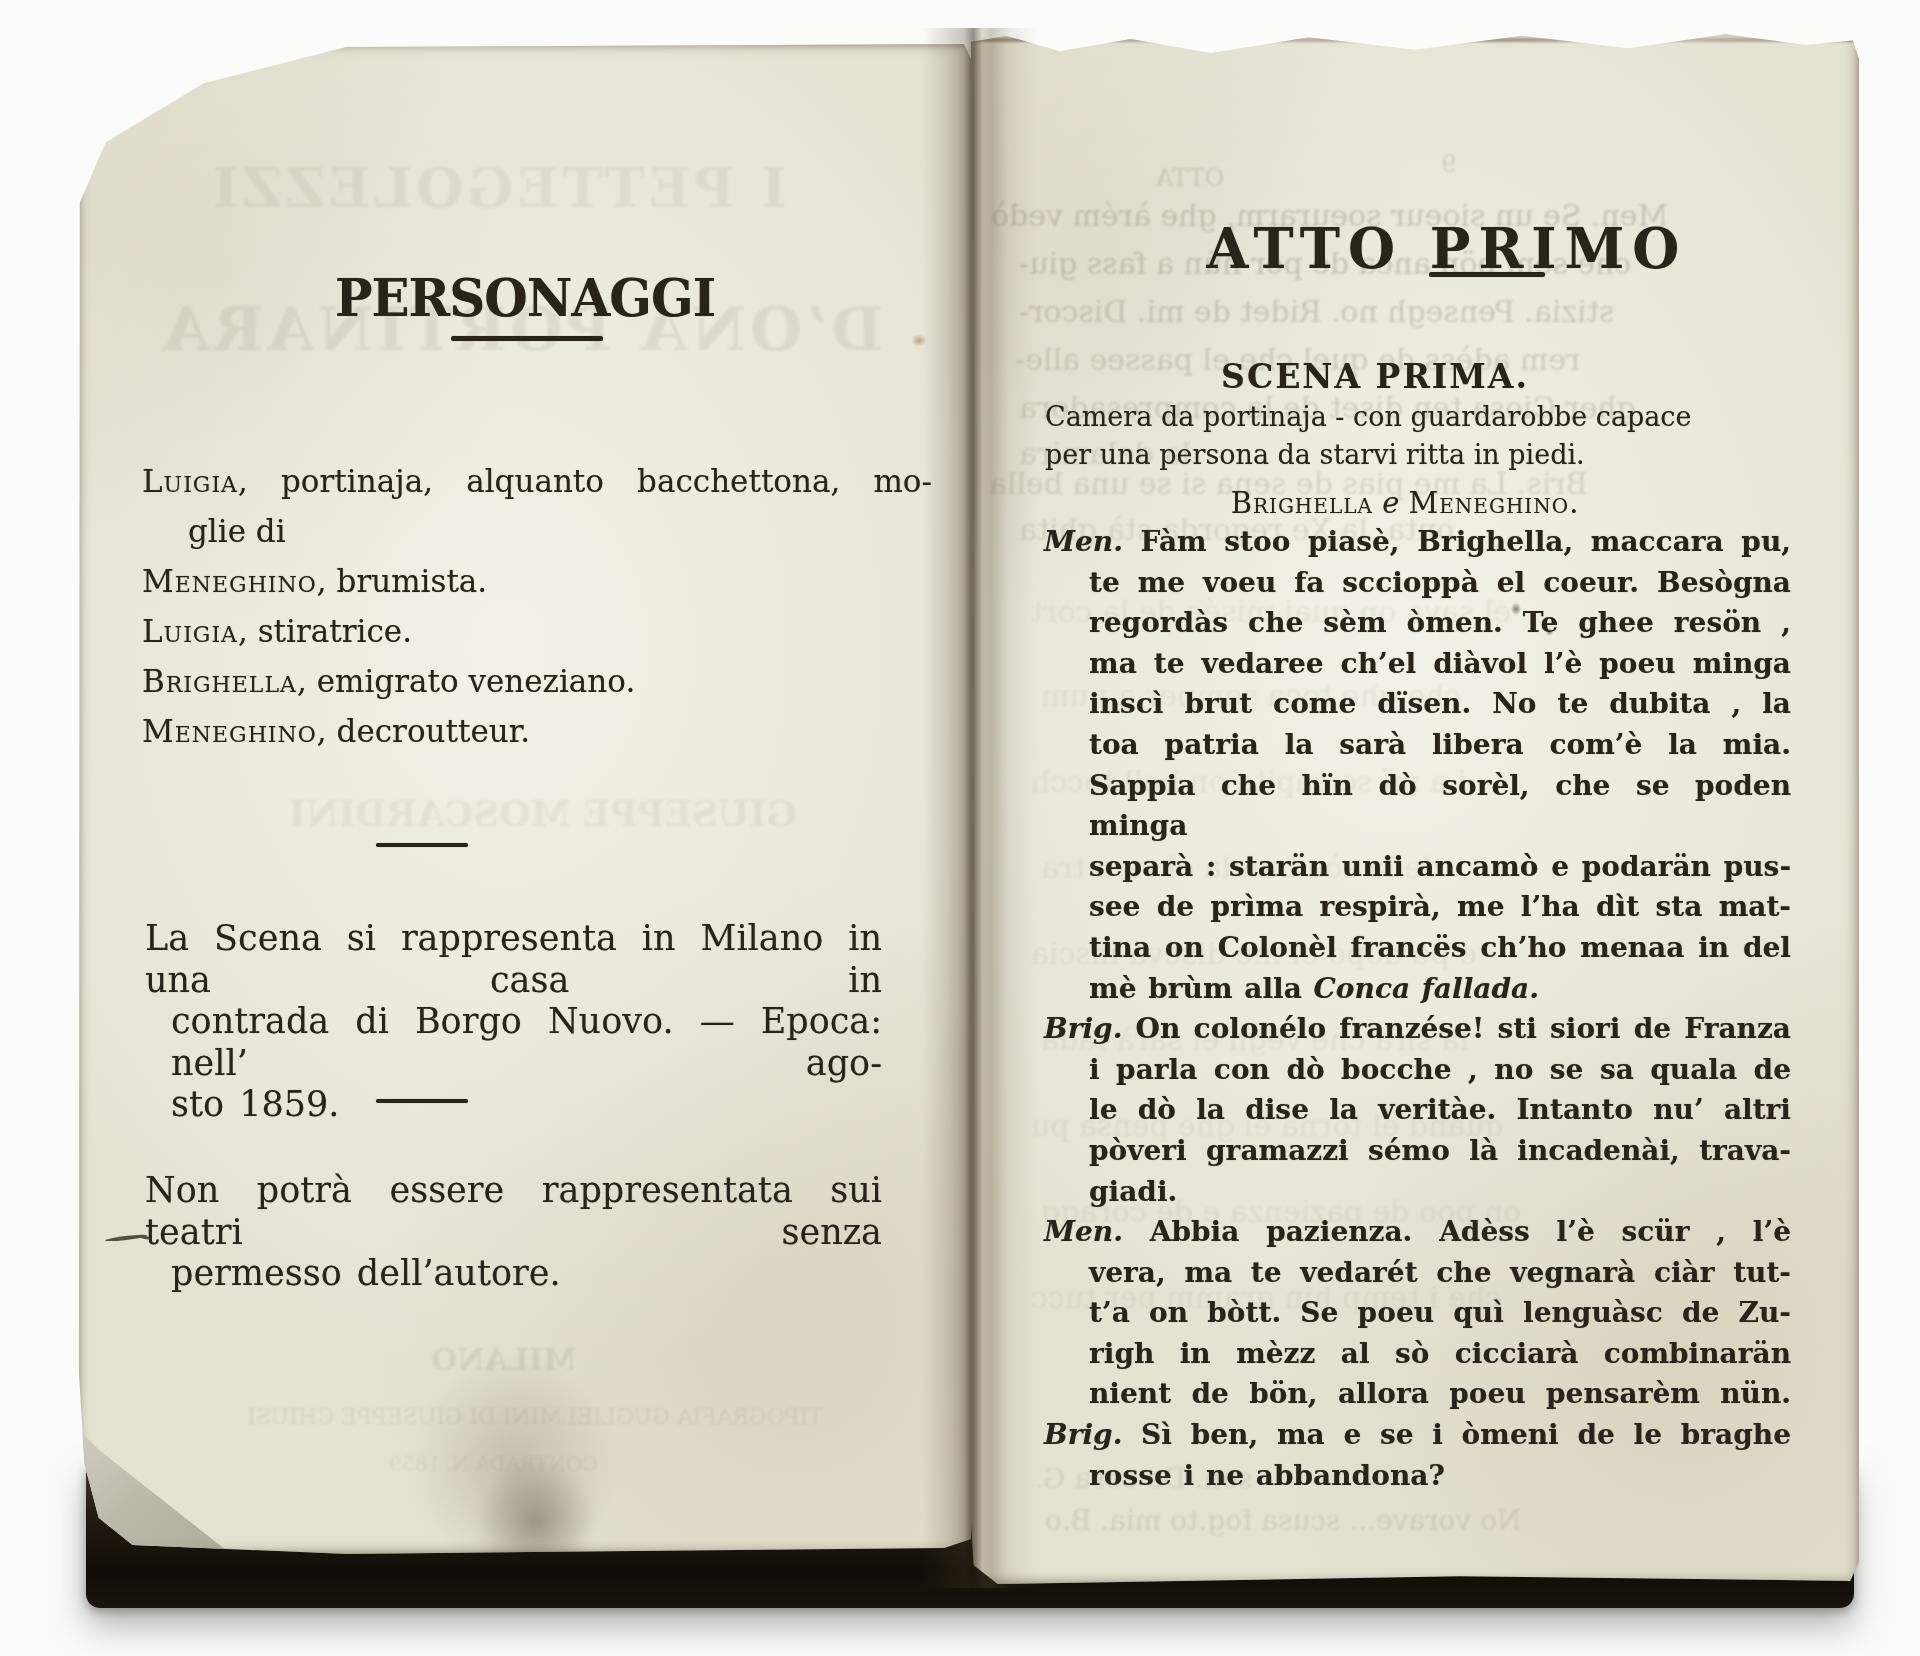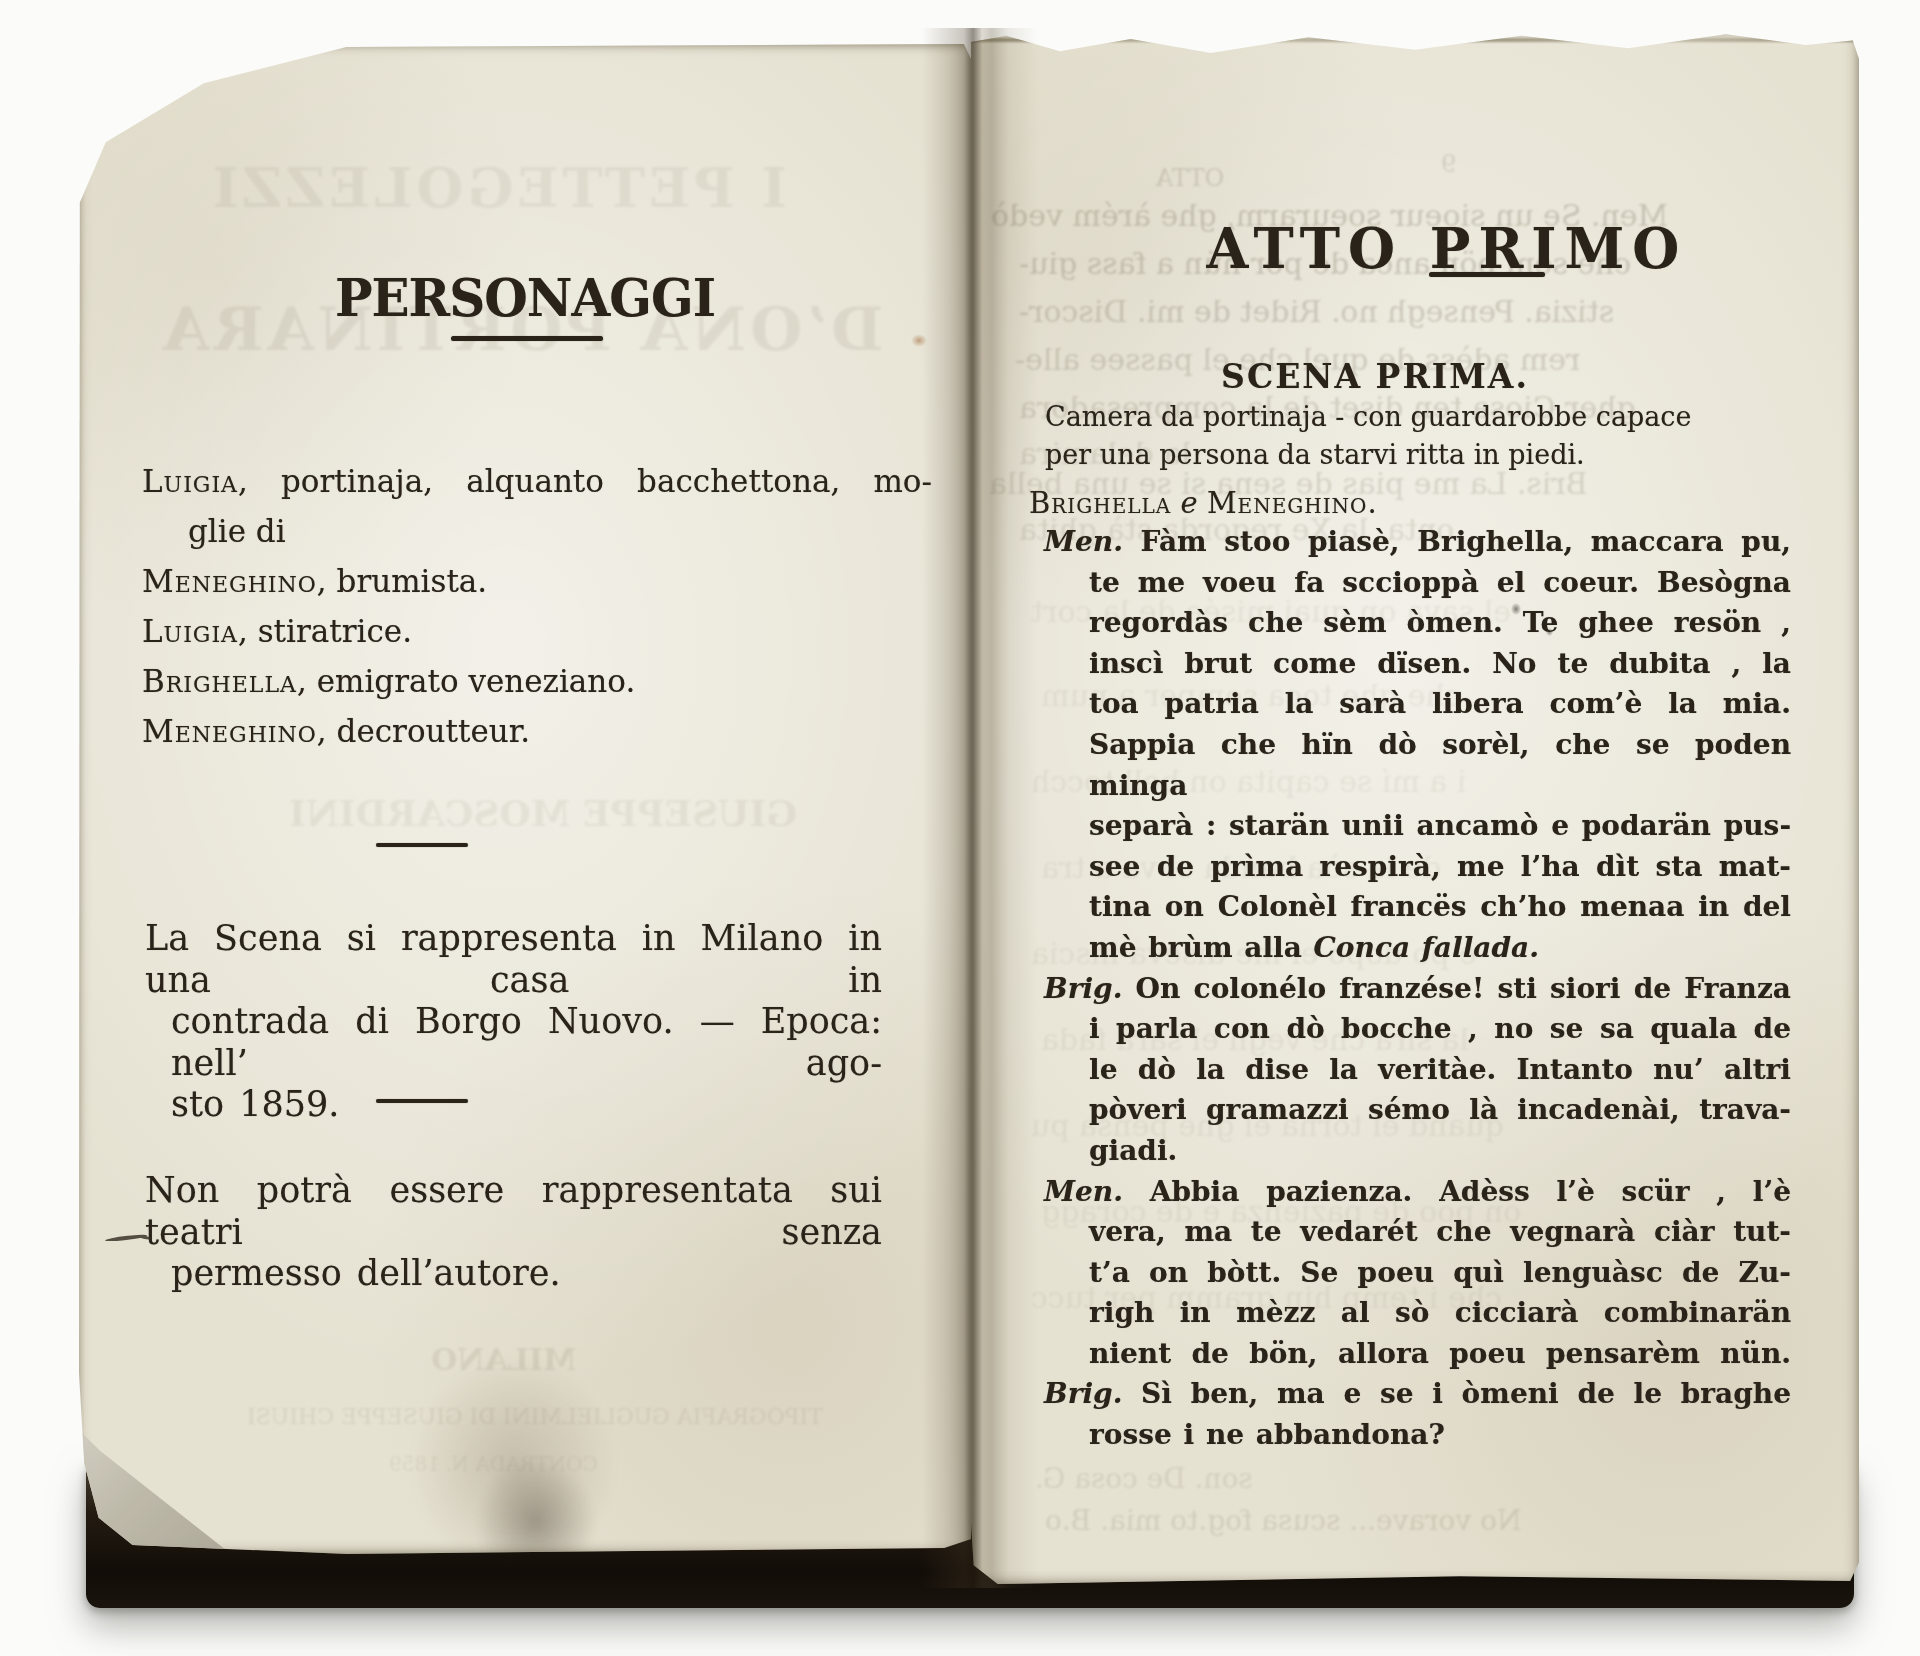--- a/index.html
+++ b/index.html
@@ -95,21 +95,21 @@
 
   
   .rp-head{left:58px;top:0;width:752px;}
   .act-title{position:absolute;left:0;top:152px;width:100%;text-align:center;font-weight:700;
     font-size:54px;letter-spacing:8px;transform:translateX(42px) scaleY(1.05);}
   .rule.r4{left:358px;top:244px;width:116px;transform:translateX(42px);}
   .scene-title{position:absolute;left:0;top:302px;width:100%;text-align:center;font-weight:700;
     font-size:33px;letter-spacing:2px;transform:translateX(-30px);}
   .stage-dir{position:absolute;left:16px;top:370px;width:776px;text-align:left;
     font-size:27px;line-height:38px;}
-  .chars-heading{position:absolute;left:0;top:458px;width:752px;text-align:left;
+  .chars-heading{position:absolute;left:0;top:458px;width:752px;text-align:center;
     font-size:29px;}
   .chars-heading .conj{font-style:italic;font-variant:normal;letter-spacing:0;}
   .dialogue{left:73px;top:494px;width:747px;font-size:28px;line-height:40.6px;word-spacing:2px;font-weight:bold;}
   .dialogue .cont{padding-left:45px;}
   .sp{font-style:italic;}
   .it{font-style:italic;}
   .bline,.dline{white-space:nowrap;}
   .j.bline,.j.dline{white-space:normal;}
 
   .bleed{
@@ -201,20 +201,21 @@
             <div>per una persona da starvi ritta in piedi.</div>
           </div>
         <div class="ink chars-heading">
           <span class="sc">Brighella</span><span class="conj"> e </span><span class="sc">Meneghino.</span>
         </div>
       </div>
       <div class="abs ink dialogue" id="dialogue">
           <div class="dline j"><span class="sp">Men. </span><span>Fàm stoo piasè, Brighella, maccara pu,</span></div>
           <div class="dline cont j"><span>te me voeu fa sccioppà el coeur. Besògna</span></div>
           <div class="dline cont j"><span>regordàs che sèm òmen. Te ghee resön ,</span></div>
+          <div class="dline cont j"><span>ma te vedaree ch’el diàvol l’è poeu minga</span></div>
           <div class="dline cont j"><span>inscì brut come dïsen. No te dubita , la</span></div>
           <div class="dline cont j"><span>toa patria la sarà libera com’è la mia.</span></div>
           <div class="dline cont j"><span>Sappia che hïn dò sorèl, che se poden minga</span></div>
           <div class="dline cont j"><span>separà : starän unii ancamò e podarän pus-</span></div>
           <div class="dline cont j"><span>see de prìma respirà, me l’ha dìt sta mat-</span></div>
           <div class="dline cont j"><span>tina on Colonèl francës ch’ho menaa in del</span></div>
           <div class="dline cont"><span>mè brùm alla </span><span class="it">Conca fallada.</span></div>
           <div class="dline j"><span class="sp">Brig. </span><span>On colonélo franzése! sti siori de Franza</span></div>
           <div class="dline cont j"><span>i parla con dò bocche , no se sa quala de</span></div>
           <div class="dline cont j"><span>le dò la dise la veritàe.  Intanto nu’ altri</span></div>

